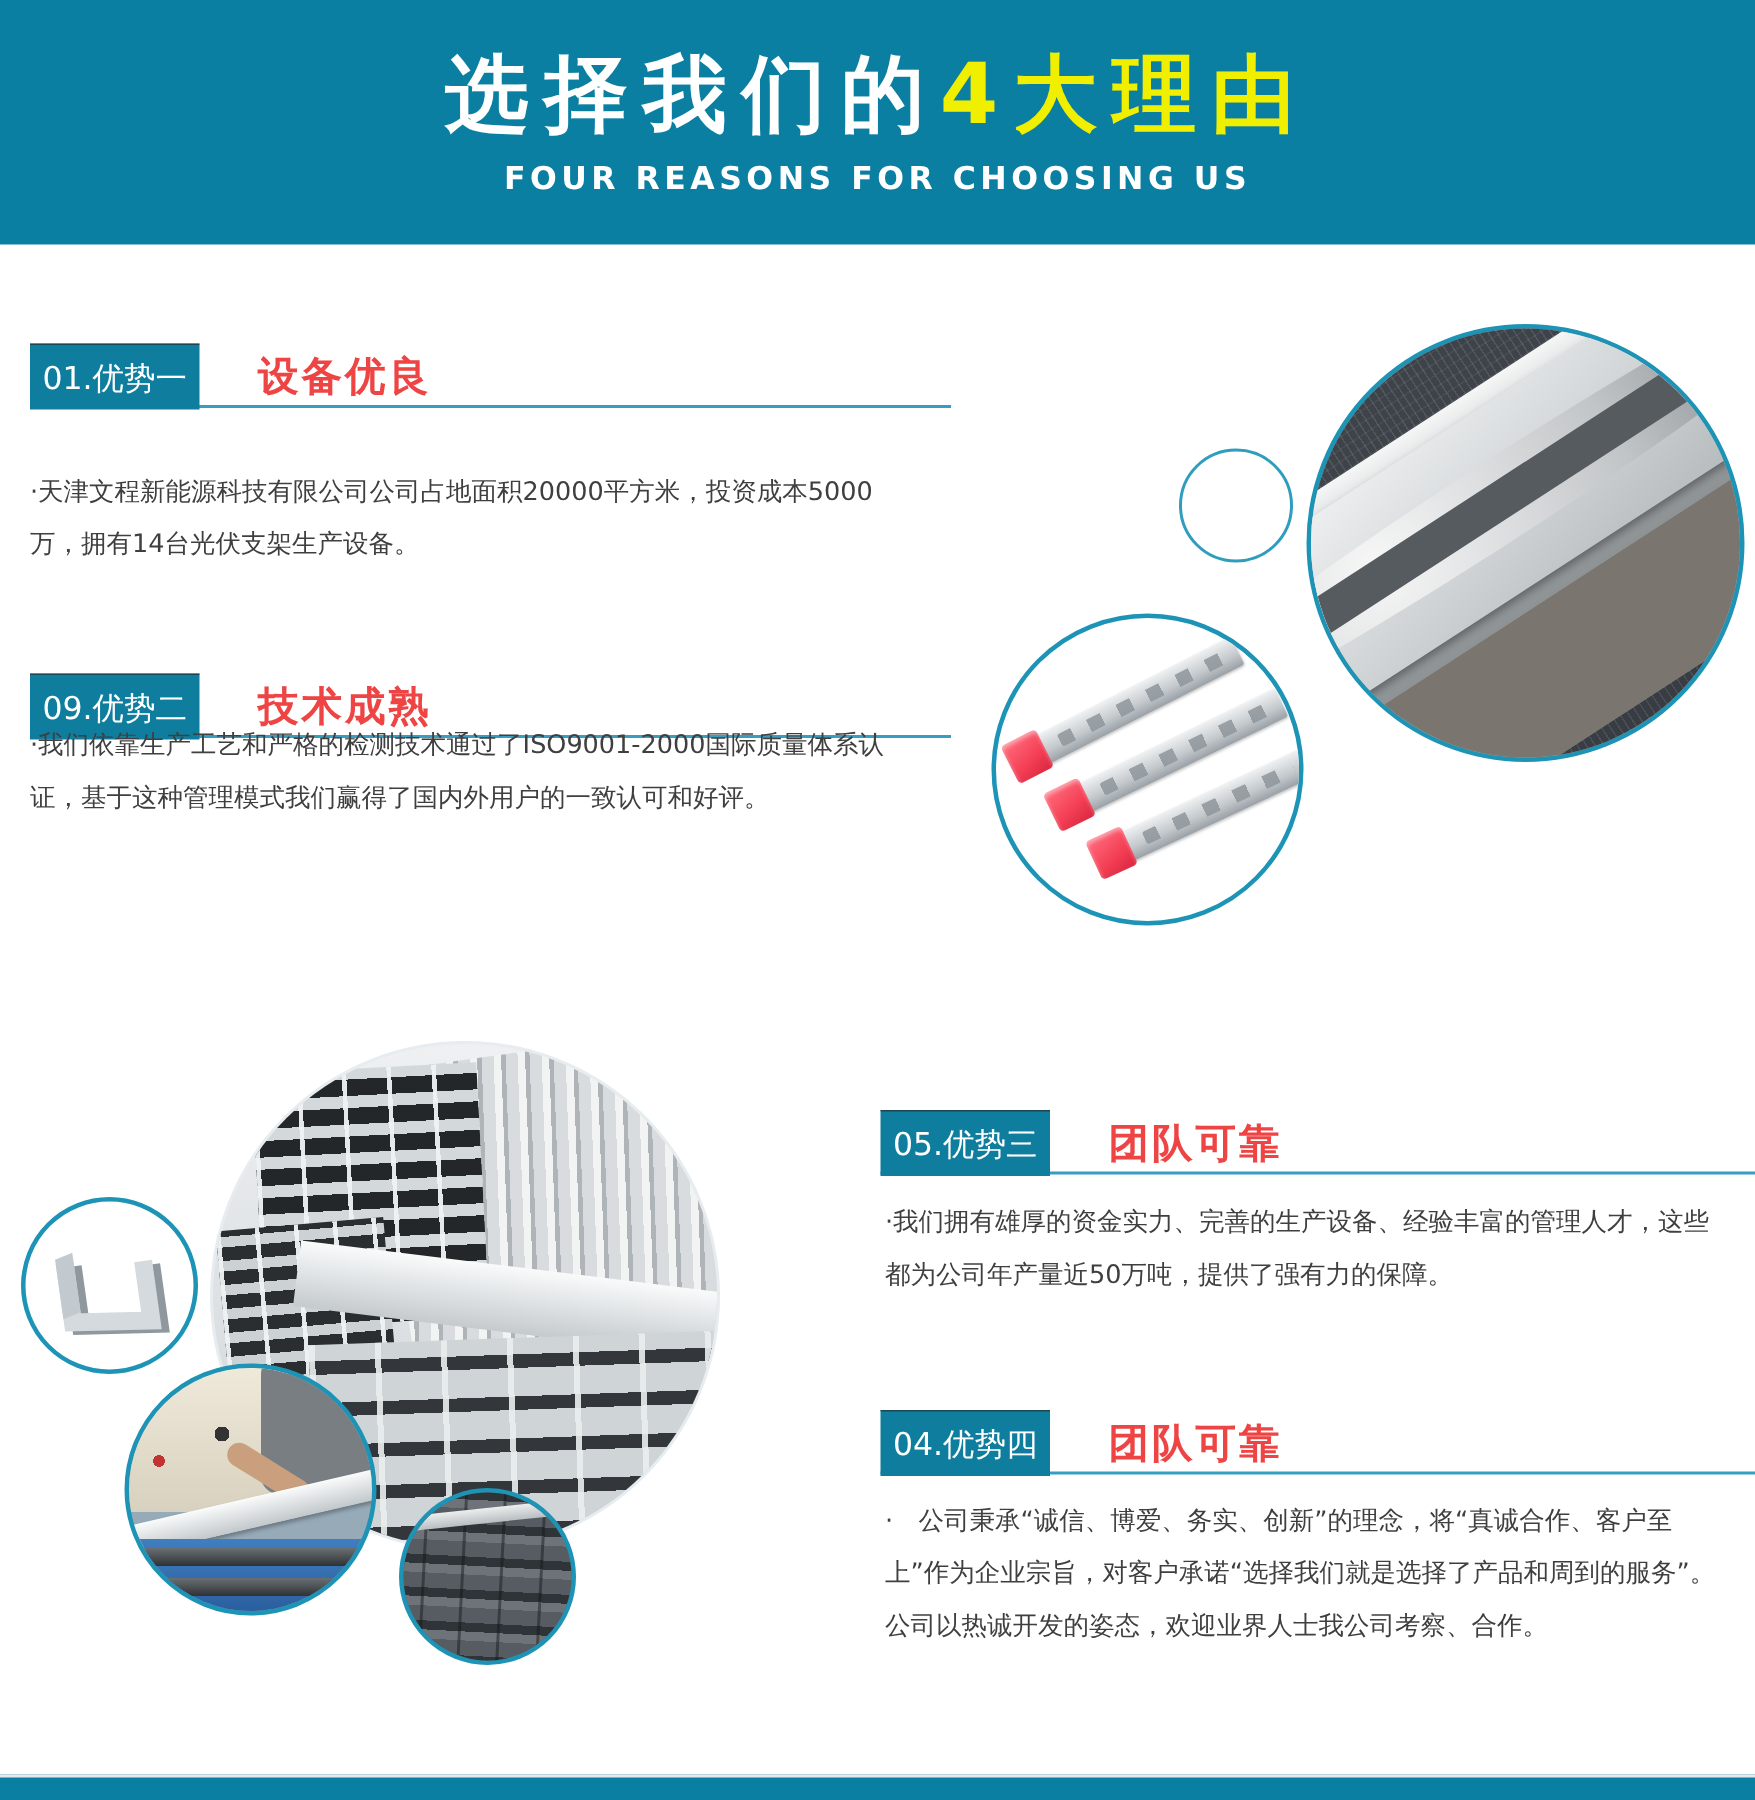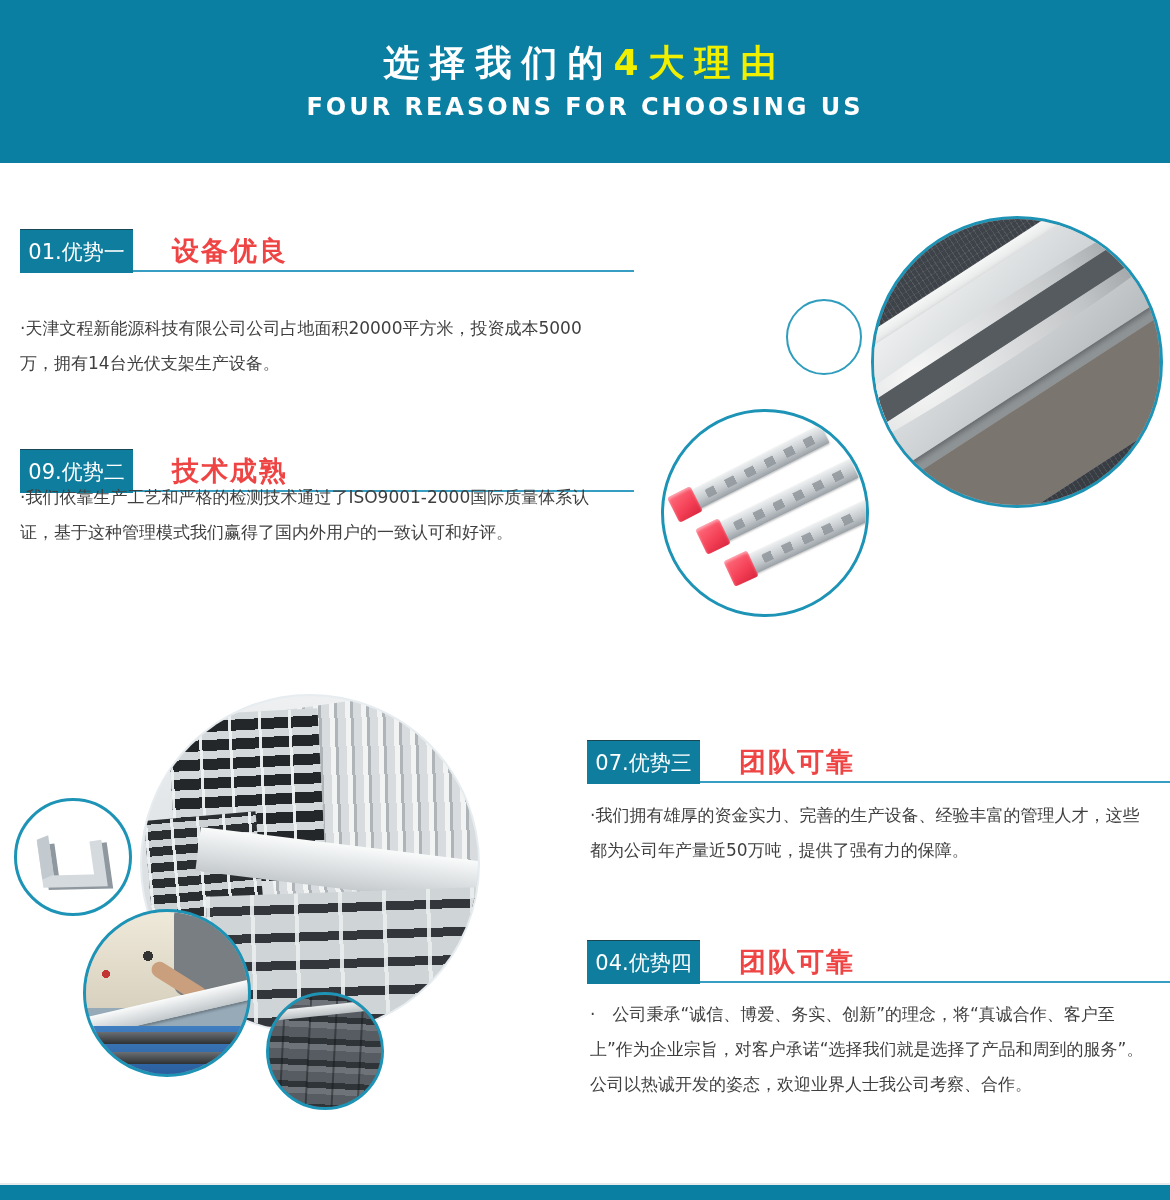--- a/index.html
+++ b/index.html
@@ -3,23 +3,23 @@
 <meta charset="utf-8">
 <style>
   html,body{margin:0;padding:0;background:#ffffff;}
   body{
     position:relative;width:1170px;height:1200px;overflow:hidden;
     font-family:"DejaVu Sans","Liberation Sans",sans-serif;
   }
   
   .banner{position:absolute;left:0;top:0;width:1170px;height:163px;background:#0b7fa1;
           display:flex;flex-direction:column;align-items:center;justify-content:center;}
-  .banner-title{font-size:36px;font-weight:bold;letter-spacing:10px;color:#ffffff;line-height:1.15;}
+  .banner-title{font-size:56px;font-weight:bold;letter-spacing:10px;color:#ffffff;line-height:1.15;}
   .banner-title .yellow{color:#f0ef00;}
-  .banner-sub{margin-top:10px;font-size:24px;font-weight:bold;letter-spacing:3px;color:#ffffff;}
+  .banner-sub{margin-top:10px;font-size:21px;font-weight:bold;letter-spacing:3px;color:#ffffff;}
 
   
   .sec-head{position:absolute;height:43px;padding-left:44px;}
   .sec-underline{position:absolute;left:0;right:0;bottom:0;height:2px;background:#359ec2;}
   .sec-label{position:absolute;left:0;top:0;width:113px;height:43px;background:#0f7e9e;
              border-top:1px solid rgba(35,35,35,.6);
              color:#ffffff;font-size:21px;display:flex;align-items:center;justify-content:center;}
   .sec-title{position:absolute;left:152px;top:0;height:43px;display:flex;align-items:center;
              font-size:27px;font-weight:bold;color:#ef4444;letter-spacing:2px;}
   .sec-body{position:absolute;margin:0;font-size:17px;line-height:35px;color:#3f3f3f;}
@@ -133,21 +133,21 @@
 
 <div class="sec-head" style="left:20px;top:449px;width:570px;">
   <div class="sec-underline"></div>
   <div class="sec-label">09.优势二</div>
   <div class="sec-title">技术成熟</div>
 </div>
 <p class="sec-body" style="left:20px;top:480px;width:578px;">·我们依靠生产工艺和严格的检测技术通过了ISO9001-2000国际质量体系认证，基于这种管理模式我们赢得了国内外用户的一致认可和好评。</p>
 
 <div class="sec-head" style="left:587px;top:740px;width:570px;">
   <div class="sec-underline"></div>
-  <div class="sec-label">07.优势三</div>
+  <div class="sec-label">05.优势三</div>
   <div class="sec-title">团队可靠</div>
 </div>
 <p class="sec-body" style="left:590px;top:798px;width:562px;">·我们拥有雄厚的资金实力、完善的生产设备、经验丰富的管理人才，这些都为公司年产量近50万吨，提供了强有力的保障。</p>
 
 <div class="sec-head" style="left:587px;top:940px;width:570px;">
   <div class="sec-underline"></div>
   <div class="sec-label">04.优势四</div>
   <div class="sec-title">团队可靠</div>
 </div>
 <p class="sec-body" style="left:590px;top:997px;width:562px;">·　公司秉承“诚信、博爱、务实、创新”的理念，将“真诚合作、客户至上”作为企业宗旨，对客户承诺“选择我们就是选择了产品和周到的服务”。公司以热诚开发的姿态，欢迎业界人士我公司考察、合作。</p>

